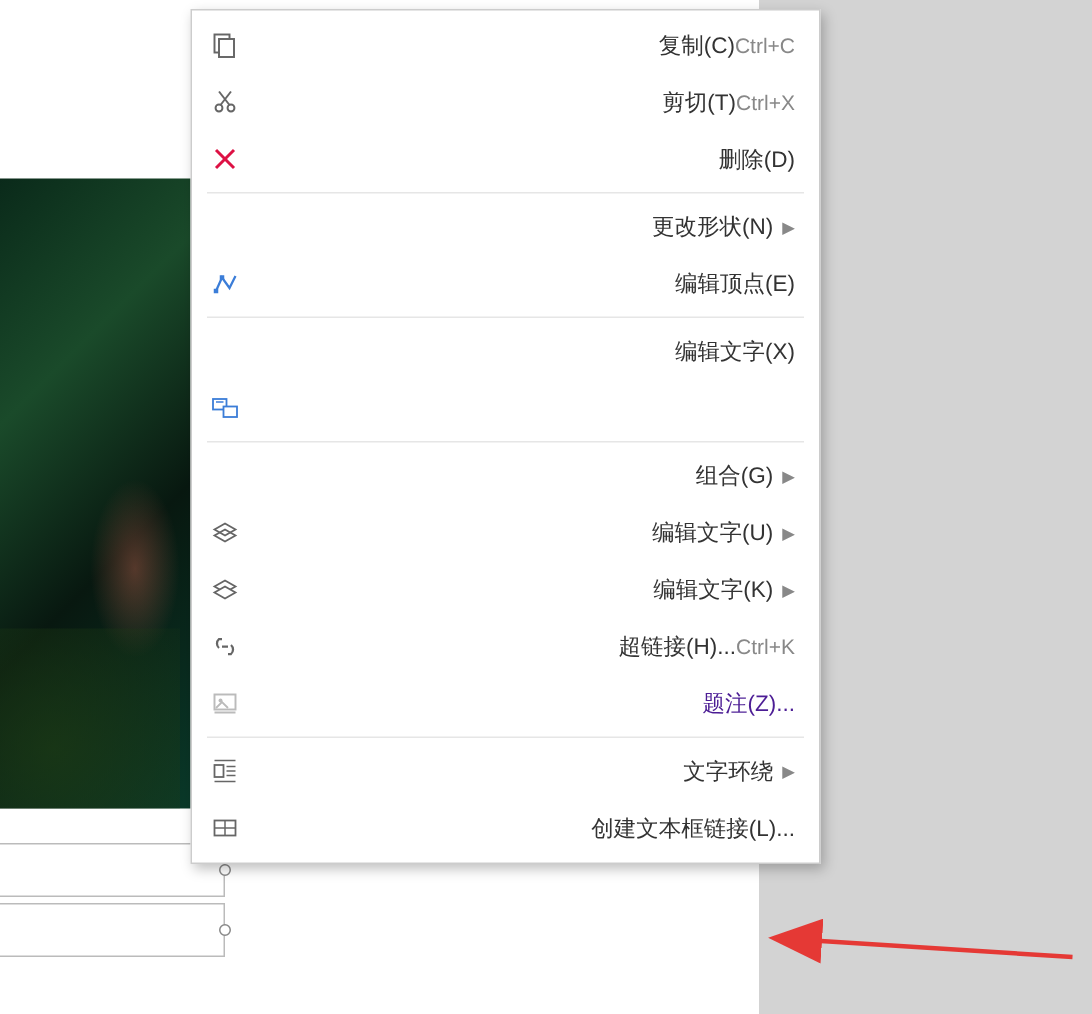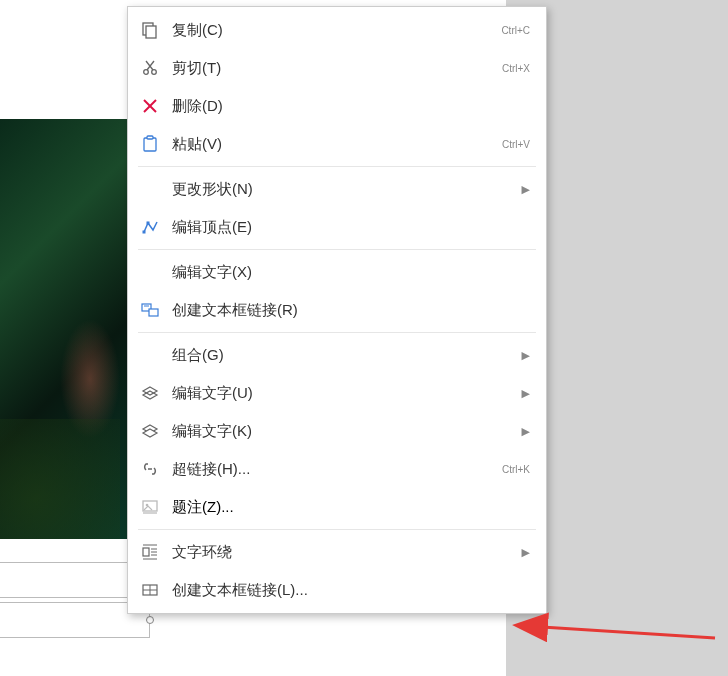--- a/index.html
+++ b/index.html
@@ -75,32 +75,32 @@
       padding: 4px 0;
     }
     .menu-item {
       display: flex;
       align-items: center;
       height: 38px;
       padding: 0 16px 0 10px;
       cursor: pointer;
       color: #333;
     }
-    .menu-item.disabled { color: #000000; cursor: default; }
+    .menu-item.disabled { color: #4c1d95; cursor: default; }
     .mi-icon {
       width: 24px;
       height: 20px;
       margin-right: 10px;
       display: flex;
       align-items: center;
       justify-content: center;
       flex-shrink: 0;
     }
-    .mi-label { flex: 1; }
-    .mi-shortcut { color: #888; font-size: 10px; }
+    .mi-label { flex: 1; text-align: right; }
+    .mi-shortcut { color: #888; font-size: 14px; }
     .mi-arrow { color: #888; font-size: 11px; margin-left: 6px; }
     .sep {
       height: 1px;
       background: #e6e6e6;
       margin: 3px 10px;
     }
     .arrow-annotation {
       position: absolute;
       left: 450px;
       top: 610px;
@@ -150,30 +150,20 @@
     </div>
     <div class="menu-item">
       <span class="mi-icon">
         <svg width="18" height="18">
           <line x1="3" y1="3" x2="15" y2="15" stroke="#d14" stroke-width="2"></line>
           <line x1="15" y1="3" x2="3" y2="15" stroke="#d14" stroke-width="2"></line>
         </svg>
       </span>
       <span class="mi-label">删除(D)</span>
     </div>
-    <div class="menu-item">
-      <span class="mi-icon">
-        <svg width="18" height="18">
-          <rect x="3" y="3" width="12" height="13" rx="1" fill="none" stroke="#3b7dd8" stroke-width="1.3"></rect>
-          <rect x="6" y="1" width="6" height="3" rx="1" fill="#fff" stroke="#3b7dd8" stroke-width="1.3"></rect>
-        </svg>
-      </span>
-      <span class="mi-label">粘贴(V)</span>
-      <span class="mi-shortcut">Ctrl+V</span>
-    </div>
     <div class="sep"></div>
     <div class="menu-item">
       <span class="mi-icon"></span>
       <span class="mi-label">更改形状(N)</span>
       <span class="mi-arrow">▶</span>
     </div>
     <div class="menu-item">
       <span class="mi-icon">
         <svg width="18" height="18">
           <polyline points="3,14 7,5 12,12 16,4" fill="none" stroke="#3b7dd8" stroke-width="1.5"></polyline>
@@ -189,21 +179,20 @@
       <span class="mi-label">编辑文字(X)</span>
     </div>
     <div class="menu-item">
       <span class="mi-icon">
         <svg width="18" height="18">
           <rect x="1" y="3" width="9" height="7" fill="none" stroke="#3b7dd8" stroke-width="1.2"></rect>
           <rect x="8" y="8" width="9" height="7" fill="#fff" stroke="#3b7dd8" stroke-width="1.2"></rect>
           <line x1="3" y1="5" x2="8" y2="5" stroke="#3b7dd8"></line>
         </svg>
       </span>
-      <span class="mi-label">创建文本框链接(R)</span>
     </div>
     <div class="sep"></div>
     <div class="menu-item">
       <span class="mi-icon"></span>
       <span class="mi-label">组合(G)</span>
       <span class="mi-arrow">▶</span>
     </div>
     <div class="menu-item">
       <span class="mi-icon">
         <svg width="18" height="18">

